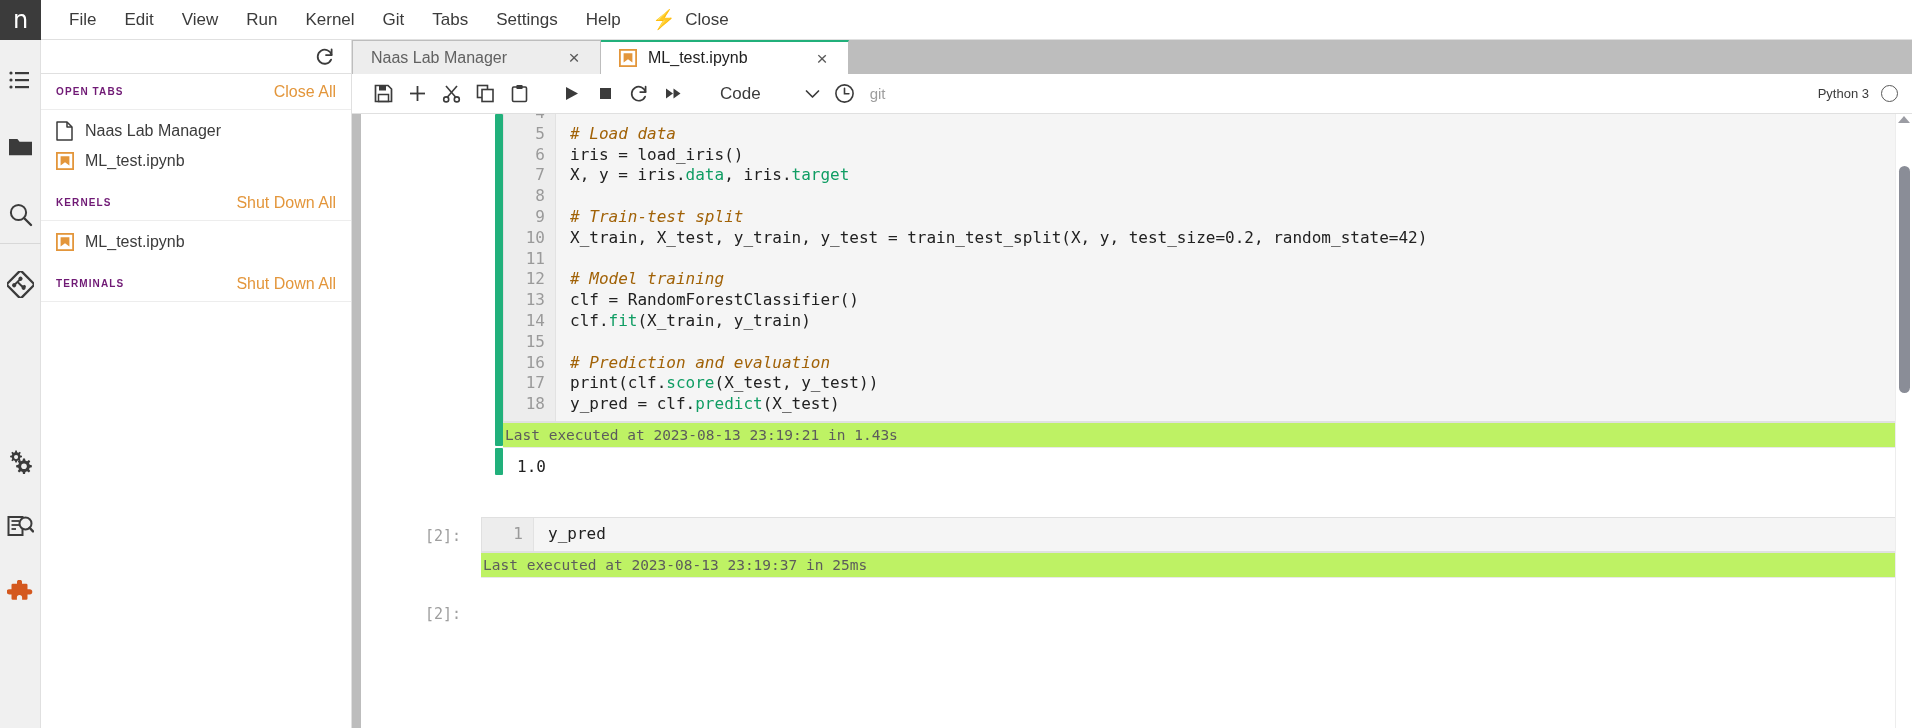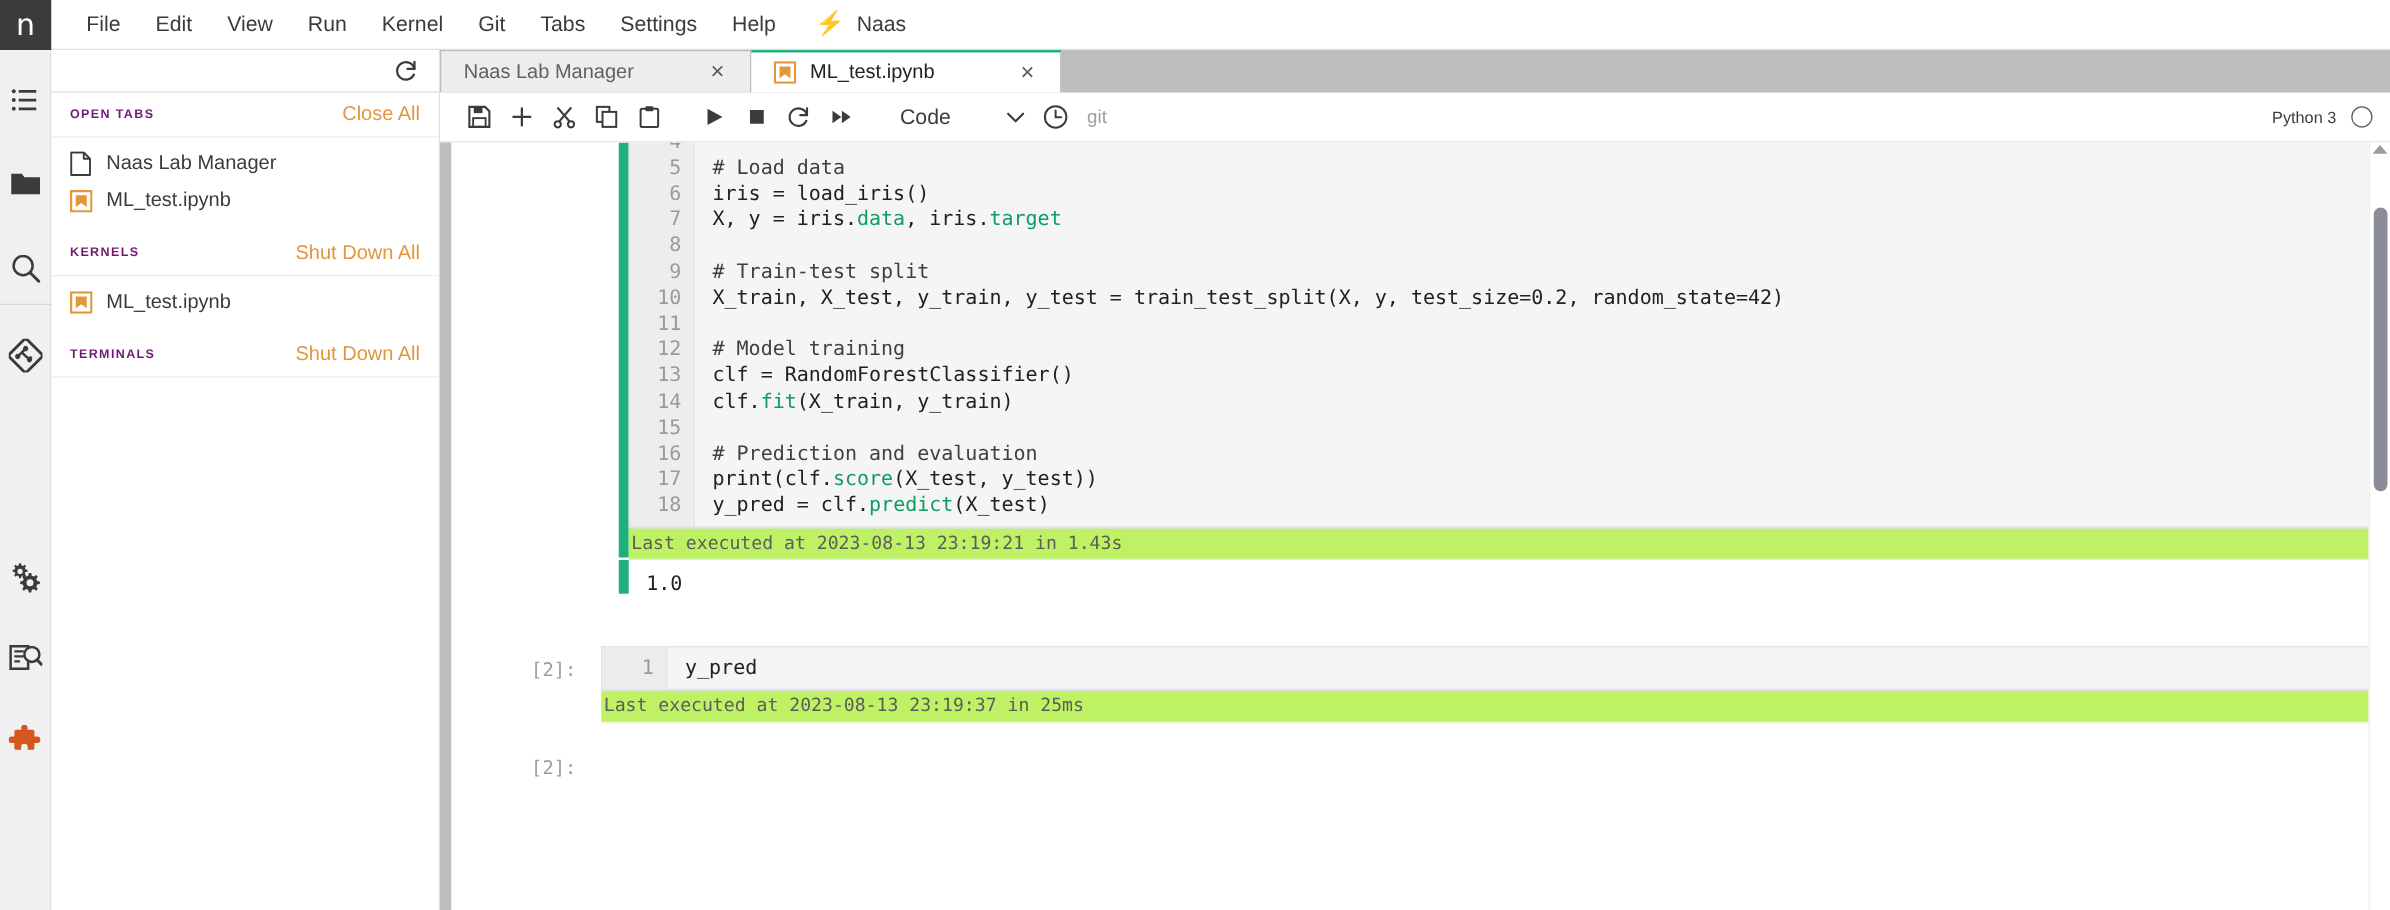--- a/index.html
+++ b/index.html
@@ -206,21 +206,21 @@
   .codebox {
     flex: 1 1 auto; min-width: 0;
     background: #f5f5f5;
     padding: 6px 0 6px 14px;
     font-family: "DejaVu Sans Mono", monospace;
     font-size: 16px; line-height: 20.8px;
     color: #212121;
     white-space: pre;
     overflow: hidden;
   }
-  .tok-com { color: #404040; }
+  .tok-com { color: #a16207; font-style: italic; }
   .tok-attr { color: #0f9d63; }
 
   .lastexec {
     font-family: "DejaVu Sans Mono", monospace;
     font-size: 14.5px; color: #5c5c5c;
     padding: 4px 0 4px 2px;
     border-top: 1px solid #e0e0e0;
     border-bottom: 1px solid #e8e8e8;
     background: #bef264;
   }
@@ -282,21 +282,21 @@
       <div class="menu-item">Edit</div>
       <div class="menu-item">View</div>
       <div class="menu-item">Run</div>
       <div class="menu-item">Kernel</div>
       <div class="menu-item">Git</div>
       <div class="menu-item">Tabs</div>
       <div class="menu-item">Settings</div>
       <div class="menu-item">Help</div>
       <div class="menu-item menu-naas">
         <span class="bolt">⚡</span>
-        <span>Naas</span>
+        <span>Close</span>
       </div>
     </div>
   </div>
 
   <div class="bodyrow">
 
     <div class="activitybar">
 
       <div class="act-icon" title="Commands">
         <svg width="22" height="20" viewBox="0 0 22 20">

